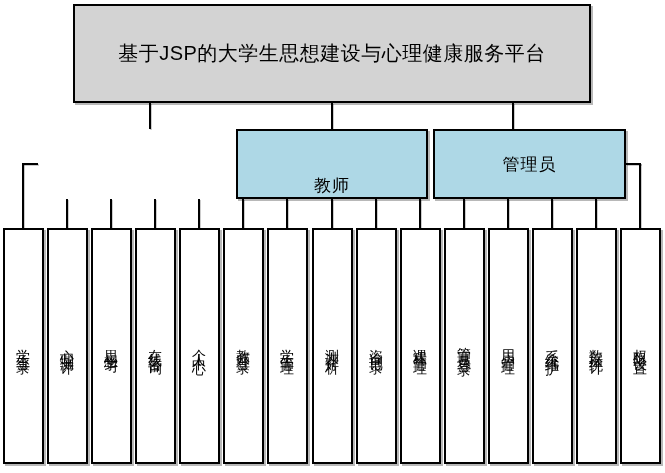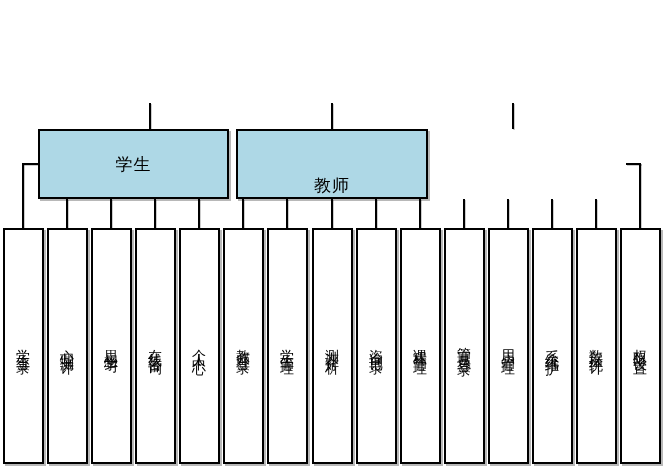--- a/index.html
+++ b/index.html
@@ -58,30 +58,33 @@
     box-shadow: 1px 1px 0 rgba(0,0,0,0.2);
   }
   .vline { width: 2px; }
   .hline { height: 2px; }
 </style>
 </head>
 <body>
 
 <div id="canvas">
 
+  <div class="box root-box">
+    <span>基于JSP的大学生思想建设与心理健康服务平台</span>
+  </div>
 
   <div class="vline" style="left:149px; top:103px; height:26px;"></div>
   <div class="vline" style="left:331px; top:103px; height:26px;"></div>
   <div class="vline" style="left:512px; top:103px; height:26px;"></div>
 
-  <div class="box branch-box branch-student">
-    <span>学生</span>
-  </div>
   <div class="box branch-box branch-teacher">
     <span>教师</span>
+  </div>
+  <div class="box branch-box branch-admin">
+    <span>管理员</span>
   </div>
 
   <div class="hline" style="left:22px; top:163px; width:16px;"></div>
   <div class="vline" style="left:22px; top:163px; height:65px;"></div>
   <div class="vline" style="left:66px;  top:199px; height:29px;"></div>
   <div class="vline" style="left:110px; top:199px; height:29px;"></div>
   <div class="vline" style="left:154px; top:199px; height:29px;"></div>
   <div class="vline" style="left:198px; top:199px; height:29px;"></div>
 
   <div class="vline" style="left:242px; top:199px; height:29px;"></div>

